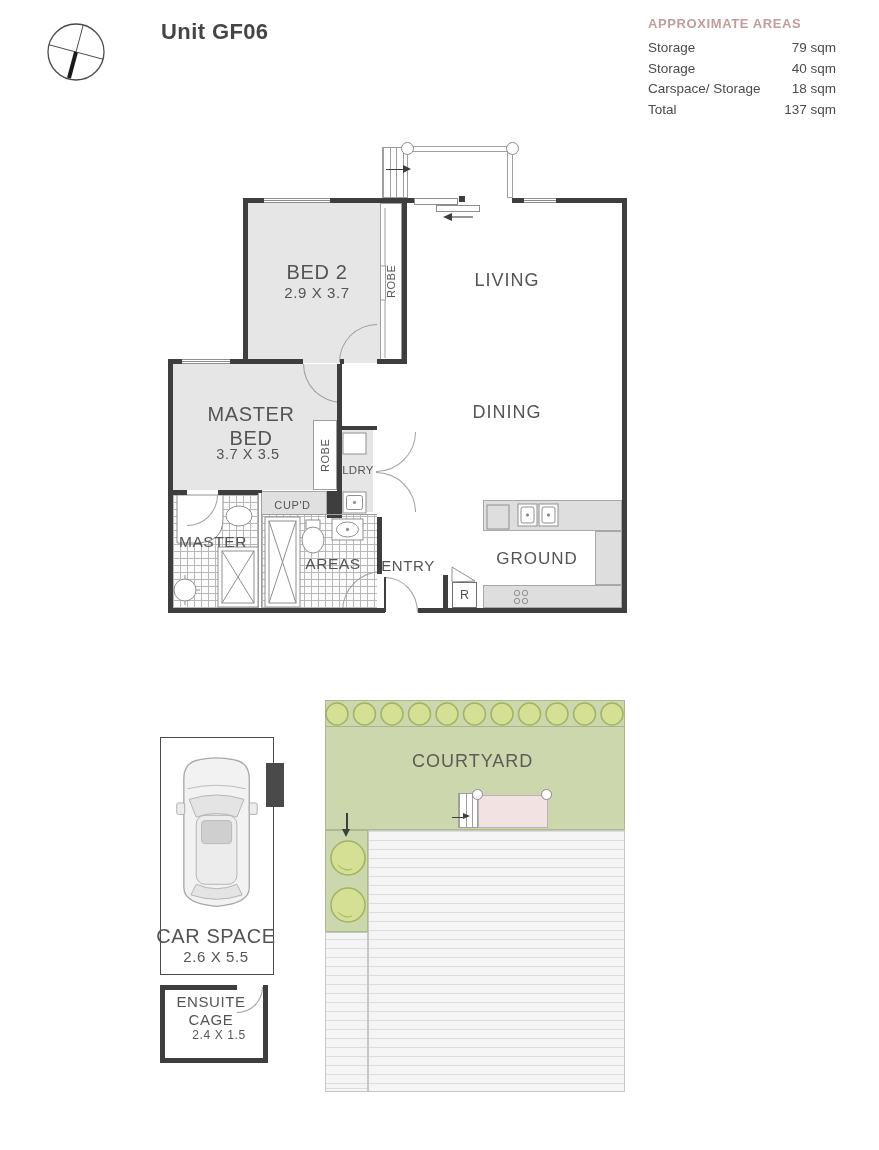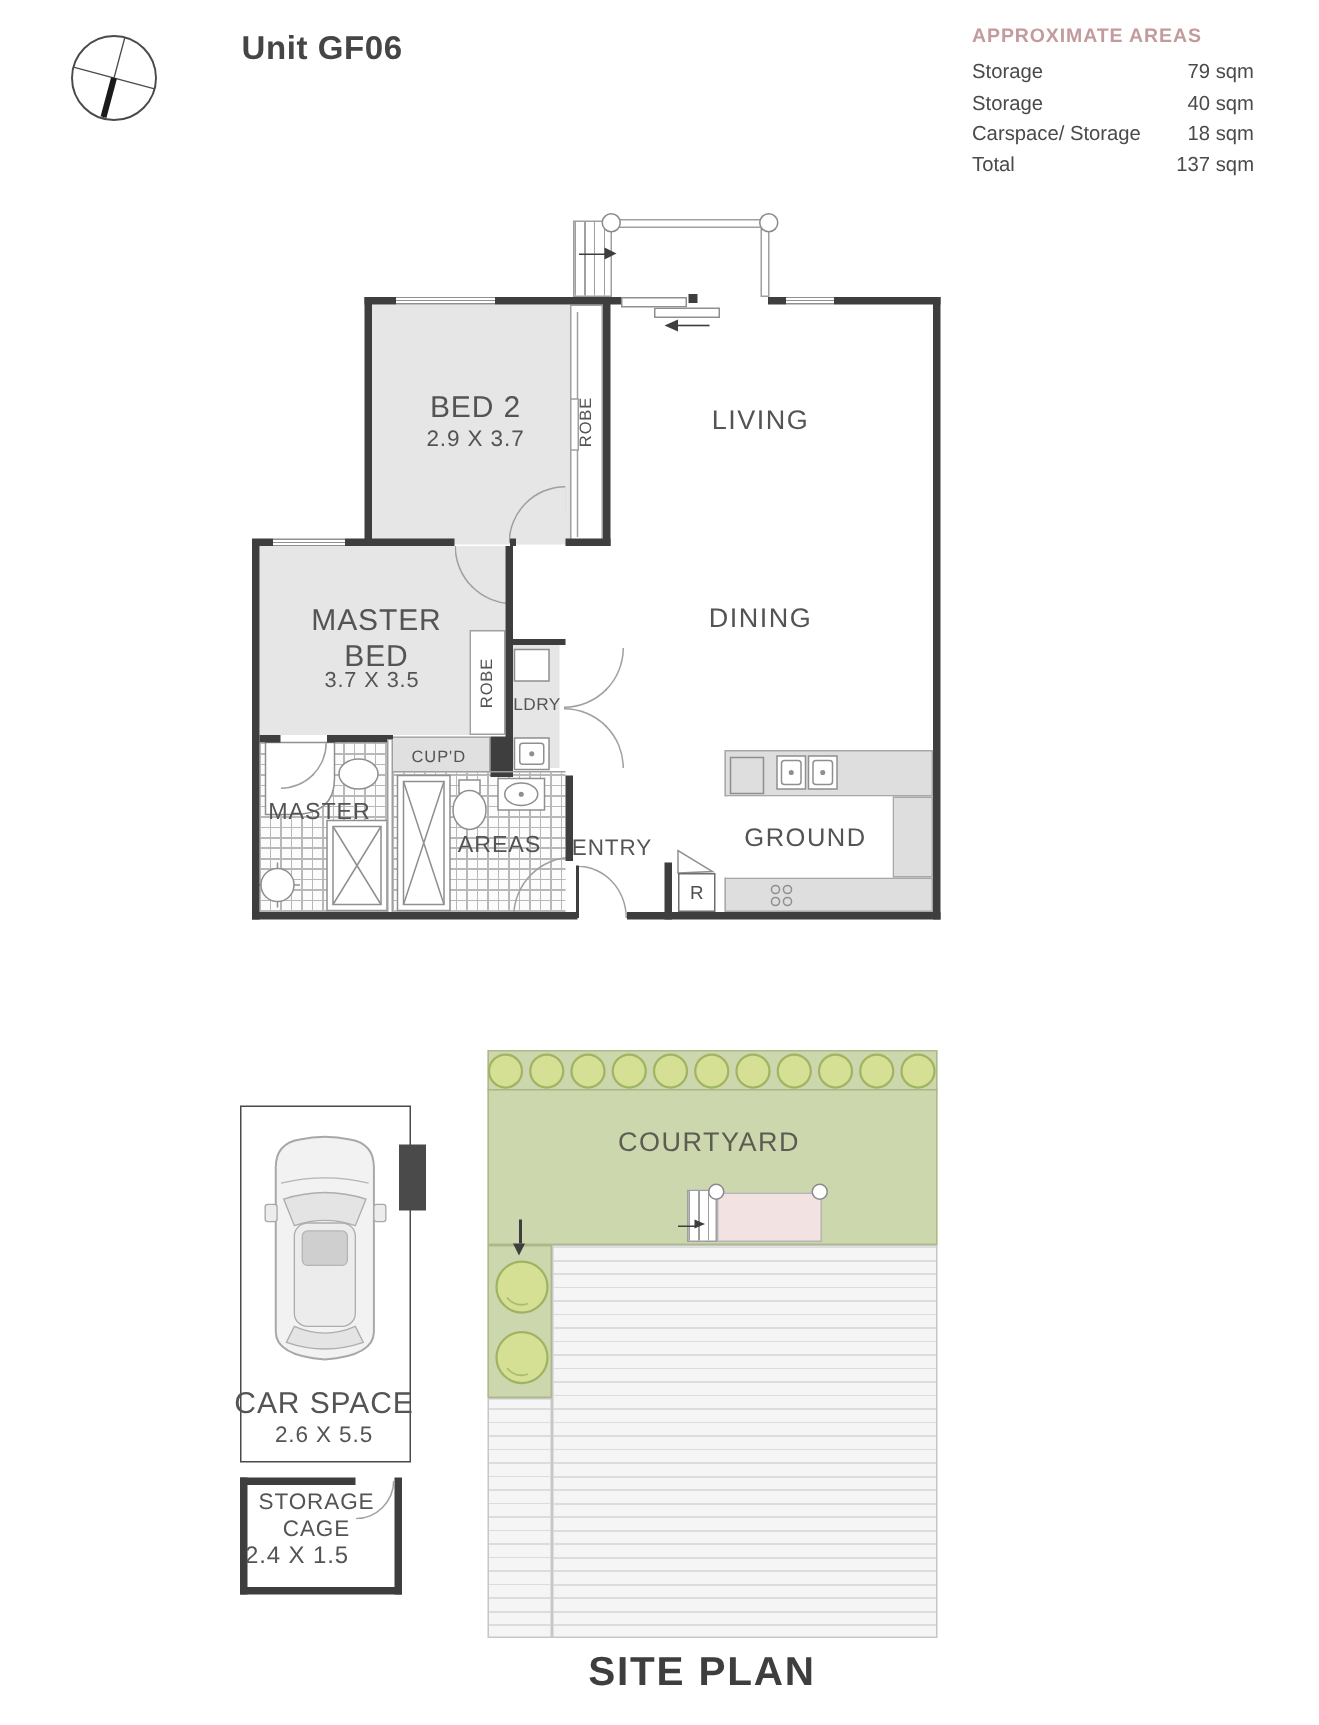--- a/index.html
+++ b/index.html
@@ -271,21 +271,20 @@
     </svg>
     <div class="label" style="left:6px;top:230px;width:120px;font-size:20px">CAR SPACE</div>
     <div class="label" style="left:6px;top:253px;width:120px;font-size:15px">2.6 X 5.5</div>
 
     <div class="abs" style="left:12px;top:292px;width:101px;height:71px;background:#fff"></div>
     <div class="wall" style="left:10px;top:290px;width:77px;height:5px"></div>
     <div class="wall" style="left:113px;top:290px;width:5px;height:78px"></div>
     <div class="wall" style="left:10px;top:363px;width:108px;height:5px"></div>
     <div class="wall" style="left:10px;top:290px;width:5px;height:78px"></div>
     <div class="arc arc-br" style="left:87px;top:292px;width:26px;height:26px"></div>
-    <div class="label" style="left:19px;top:298px;width:84px;font-size:15px;line-height:17.5px">STORAGE CAGE</div>
-    <div class="label" style="left:6px;top:334px;width:84px;font-size:16px">2.4 X 1.5</div>
+    <div class="label" style="left:19px;top:298px;width:84px;font-size:15px;line-height:17.5px">ENSUITE CAGE</div>
+    <div class="label" style="left:27px;top:334px;width:84px;font-size:12px">2.4 X 1.5</div>
 
     <div class="label" style="left:262px;top:56px;width:120px;font-size:18px;letter-spacing:1px;color:#5c5c52">COURTYARD</div>
   </div>
 
-  <div class="title" style="left:218px;top:1099px;width:500px">SITE PLAN</div>
 
 </div>
 
 </body></html>

